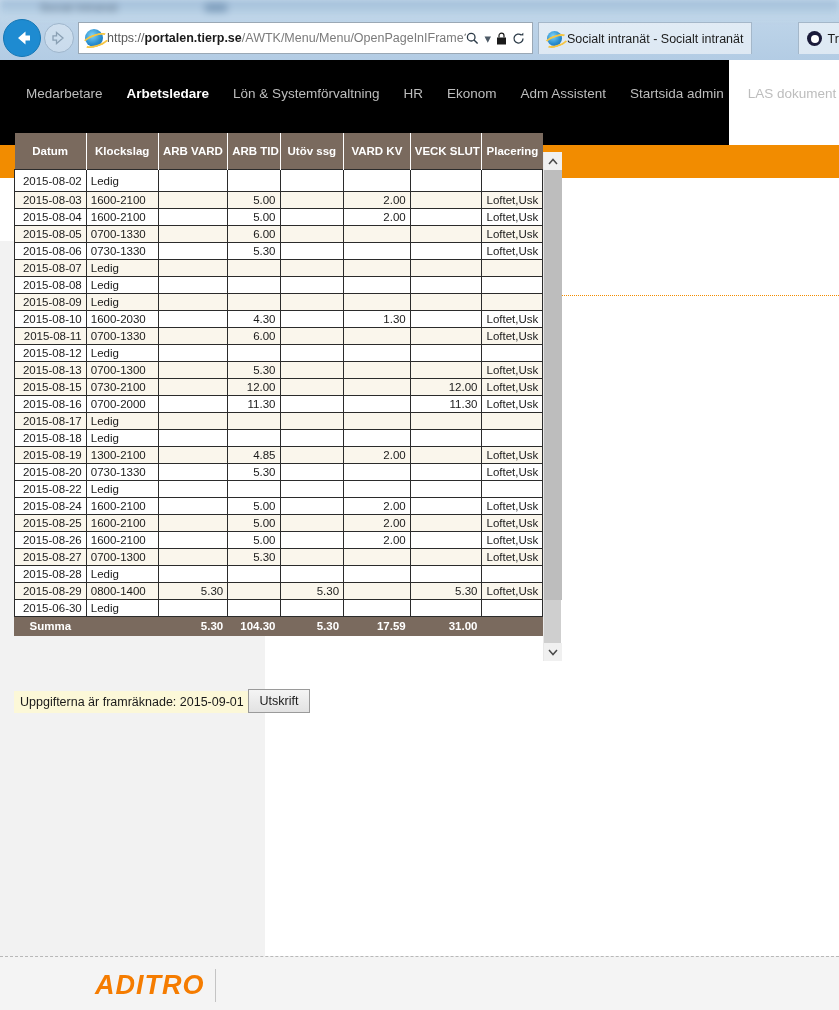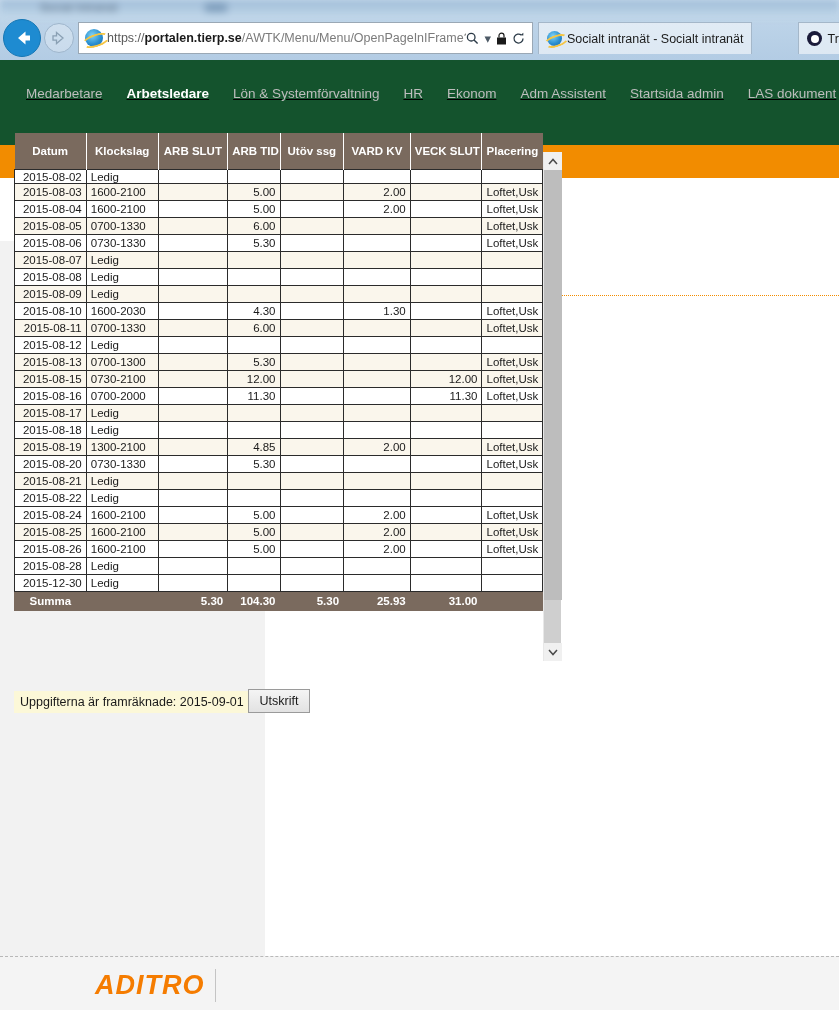--- a/index.html
+++ b/index.html
@@ -104,23 +104,22 @@
     background: #1b1b3a; position: relative;
     display: flex; align-items: center; justify-content: center;
   }
   .tab-trio::after {
     content: ""; width: 8px; height: 8px; border-radius: 50%;
     background: #ffffff;
   }
 
   
   .app-topnav {
-    position: absolute; left: 0; top: 60px; width: 839px; height: 85px;
-    background: #14532d;
-    text-decoration: underline;
+    position: absolute; left: 0; top: 60px; width: 729px; height: 85px;
+    background: #000000;
   }
   .topnav-items {
     display: flex; align-items: center; height: 52px;
     padding: 14px 0 0 14px; gap: 0;
   }
   .topnav-item {
     font-size: 13.5px; color: #bdbdbd; padding: 0 12px;
     white-space: nowrap; cursor: pointer;
   }
   .topnav-item.active { color: #ffffff; font-weight: 700; }
@@ -474,31 +473,31 @@
   </label>
   <div class="sok-btn">Sök</div>
 </div>
 
 <div class="tbl-wrap">
   <table class="grid">
     <thead>
       <tr>
         <th style="width:70px">Datum</th>
         <th style="width:70px">Klockslag</th>
-        <th style="width:68px">ARB SLUT</th>
+        <th style="width:68px">ARB VARD</th>
         <th style="width:51px">ARB TID</th>
         <th style="width:62px">Utöv ssg</th>
         <th style="width:65px">VARD KV</th>
         <th style="width:70px">VECK SLUT</th>
         <th style="width:59px">Placering</th>
       </tr>
     </thead>
     <tbody id="tbody">
         <tr class="even" style="height: 8px;">
-          <td class="c-date" style="height: 14px; line-height: 0px; overflow: hidden;">2015-08-02</td>
+          <td class="c-date" style="height: 22px; line-height: 0px; overflow: hidden;">2015-08-02</td>
           <td class="c-klock" style="height: 8px; line-height: 0px; overflow: hidden;">Ledig</td>
           <td class="num" style="height: 8px; line-height: 0px; overflow: hidden;"></td>
           <td class="num" style="height: 8px; line-height: 0px; overflow: hidden;"></td>
           <td class="num" style="height: 8px; line-height: 0px; overflow: hidden;"></td>
           <td class="num" style="height: 8px; line-height: 0px; overflow: hidden;"></td>
           <td class="num" style="height: 8px; line-height: 0px; overflow: hidden;"></td>
           <td class="c-plac" style="height: 8px; line-height: 0px; overflow: hidden;"></td>
         </tr>
         <tr class="odd">
           <td class="c-date">2015-08-03</td>
@@ -663,30 +662,20 @@
         <tr class="even">
           <td class="c-date">2015-08-20</td>
           <td class="c-klock">0730-1330</td>
           <td class="num"></td>
           <td class="num">5.30</td>
           <td class="num"></td>
           <td class="num"></td>
           <td class="num"></td>
           <td class="c-plac">Loftet,Usk</td>
         </tr>
-        <tr class="odd">
-          <td class="c-date">2015-08-21</td>
-          <td class="c-klock">Ledig</td>
-          <td class="num"></td>
-          <td class="num"></td>
-          <td class="num"></td>
-          <td class="num"></td>
-          <td class="num"></td>
-          <td class="c-plac"></td>
-        </tr>
         <tr class="even">
           <td class="c-date">2015-08-22</td>
           <td class="c-klock">Ledig</td>
           <td class="num"></td>
           <td class="num"></td>
           <td class="num"></td>
           <td class="num"></td>
           <td class="num"></td>
           <td class="c-plac"></td>
         </tr>
@@ -713,47 +702,67 @@
         <tr class="even">
           <td class="c-date">2015-08-26</td>
           <td class="c-klock">1600-2100</td>
           <td class="num"></td>
           <td class="num">5.00</td>
           <td class="num"></td>
           <td class="num">2.00</td>
           <td class="num"></td>
           <td class="c-plac">Loftet,Usk</td>
         </tr>
+        <tr class="odd">
+          <td class="c-date">2015-08-27</td>
+          <td class="c-klock">0700-1300</td>
+          <td class="num"></td>
+          <td class="num">5.30</td>
+          <td class="num"></td>
+          <td class="num"></td>
+          <td class="num"></td>
+          <td class="c-plac">Loftet,Usk</td>
+        </tr>
         <tr class="even">
           <td class="c-date">2015-08-28</td>
           <td class="c-klock">Ledig</td>
           <td class="num"></td>
           <td class="num"></td>
           <td class="num"></td>
           <td class="num"></td>
           <td class="num"></td>
           <td class="c-plac"></td>
         </tr>
-        <tr class="even">
-          <td class="c-date">2015-12-30</td>
+        <tr class="odd">
+          <td class="c-date">2015-08-29</td>
+          <td class="c-klock">0800-1400</td>
+          <td class="num">5.30</td>
+          <td class="num"></td>
+          <td class="num">5.30</td>
+          <td class="num"></td>
+          <td class="num">5.30</td>
+          <td class="c-plac">Loftet,Usk</td>
+        </tr>
+        <tr class="even">
+          <td class="c-date">2015-06-30</td>
           <td class="c-klock">Ledig</td>
           <td class="num"></td>
           <td class="num"></td>
           <td class="num"></td>
           <td class="num"></td>
           <td class="num"></td>
           <td class="c-plac"></td>
         </tr>
         <tr class="sum">
           <td class="lbl">Summa</td>
           <td class="c-klock"></td>
           <td class="num">5.30</td>
           <td class="num">104.30</td>
           <td class="num">5.30</td>
-          <td class="num">25.93</td>
+          <td class="num">17.59</td>
           <td class="num">31.00</td>
           <td class="c-plac"></td>
         </tr>
       </tbody>
   </table>
   <div class="scroll-col">
     <div class="sarrow up">
       <svg width="10" height="7" viewBox="0 0 10 7">
           <path d="M1 6 L5 1.5 L9 6" fill="none" stroke="#4a4a4a" stroke-width="1.5"></path>
         </svg>

